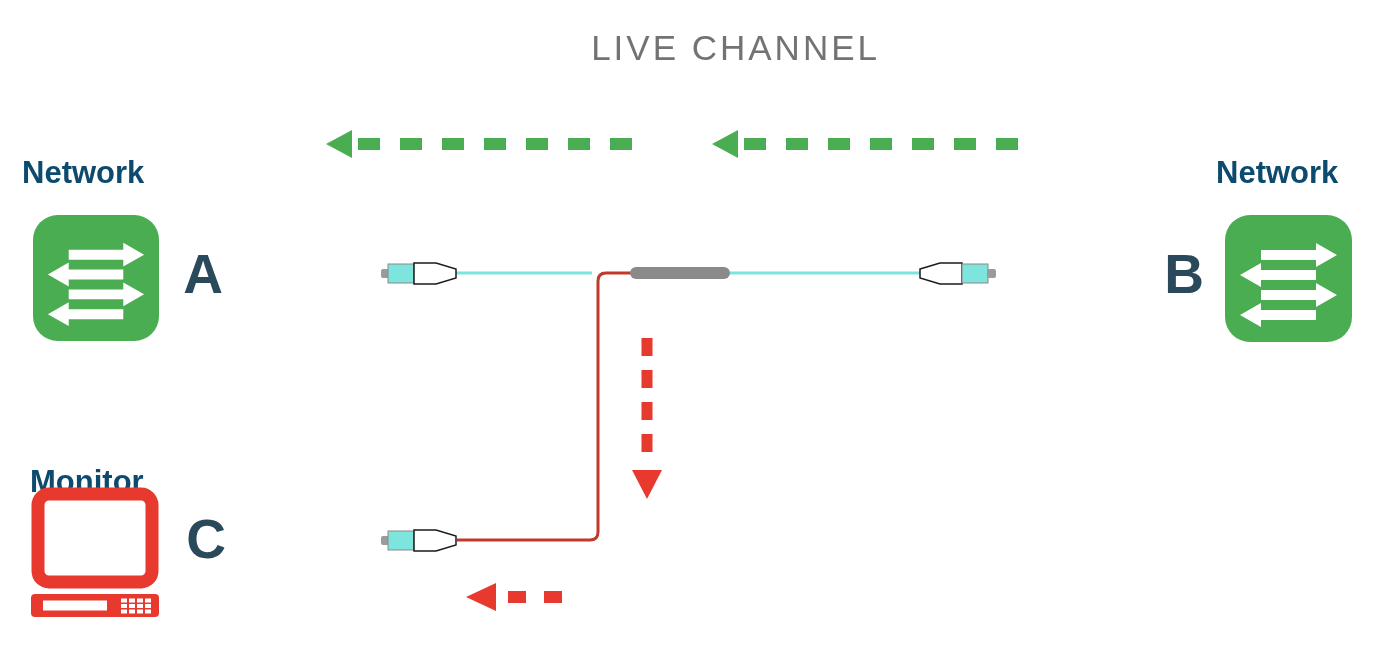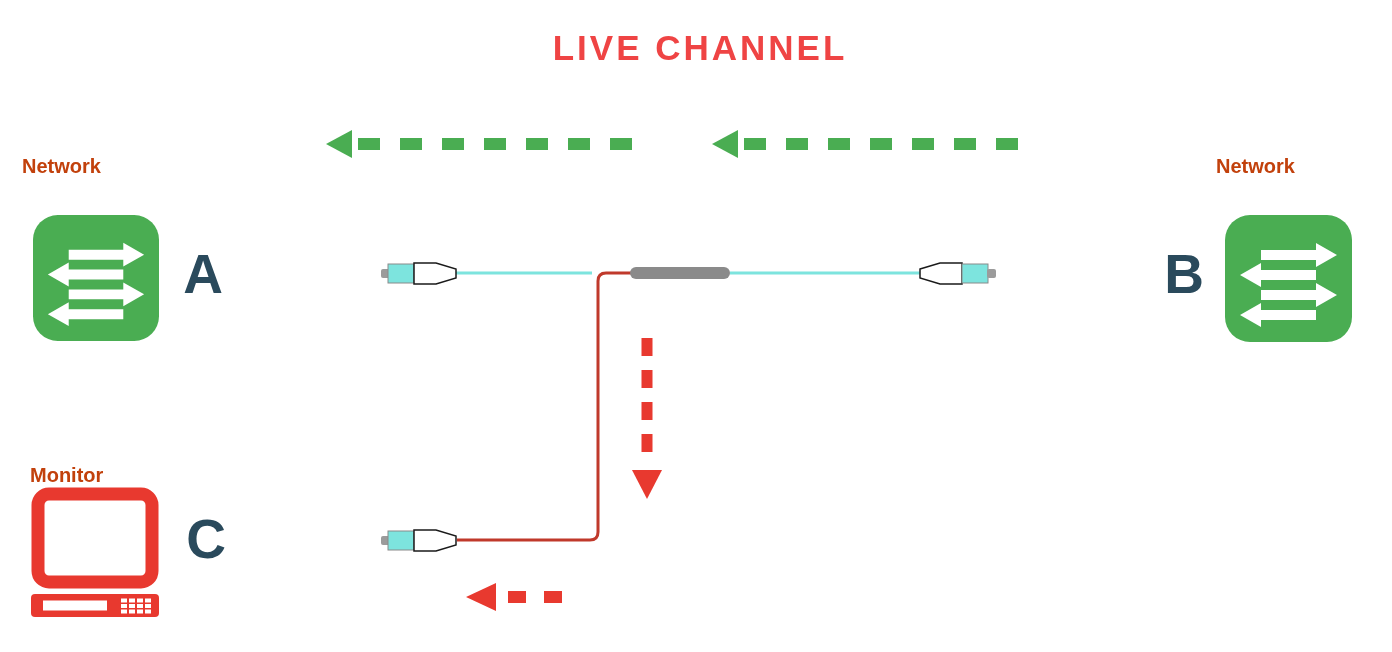--- a/index.html
+++ b/index.html
@@ -6,29 +6,29 @@
   .canvas{
     position:relative;
     width:1392px;height:652px;
     background:#ffffff;
     font-family:"Liberation Sans", sans-serif;
     overflow:hidden;
   }
   .abs{position:absolute;}
   .title{
     left:520px;top:28px;width:360px;
-    text-align:center;
-    font-size:35px;font-weight:bold;
+    text-align:right;
+    font-size:35px;font-weight:normal;
     letter-spacing:3px;
-    color:#ef4444;
+    color:#737373;
     white-space:nowrap;
   }
   .node-label{
-    font-size:20px;font-weight:bold;
-    color:#c2410c;white-space:nowrap;
+    font-size:31px;font-weight:bold;
+    color:#0c4a6e;white-space:nowrap;
   }
   .node-letter{
     font-size:55px;font-weight:bold;
     color:#2a4a5c;text-align:center;width:50px;line-height:1;
   }
   .art{left:0;top:0;}
   .icon-box{line-height:0;}
 </style>
 </head>
 <body>

